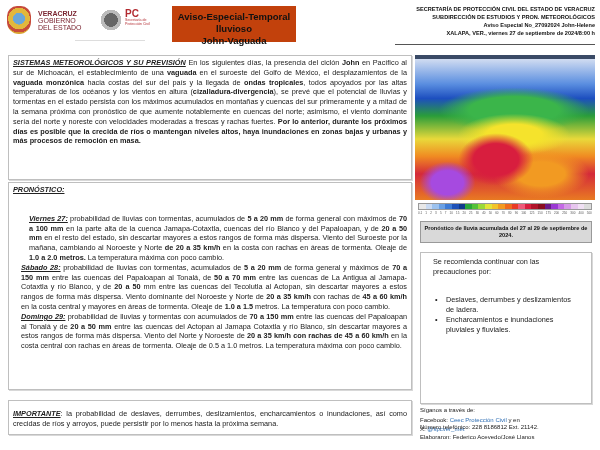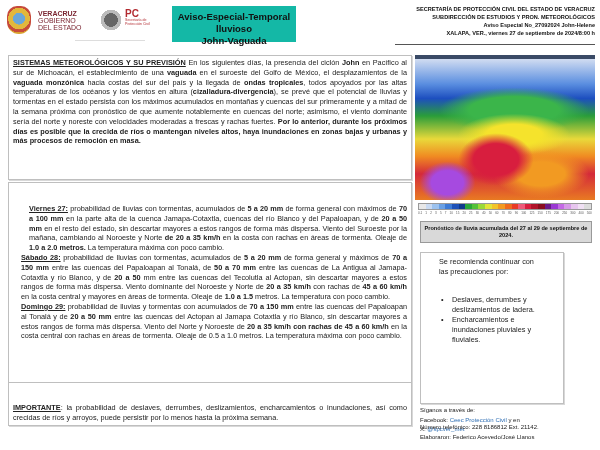--- a/index.html
+++ b/index.html
@@ -6,45 +6,45 @@
   body { width: 600px; height: 450px; background: #ffffff; font-family: "Liberation Sans", sans-serif; color: #222; position: relative; overflow: hidden; }
   .logos { position: absolute; left: 5px; top: 5px; width: 160px; height: 34px; }
   .shield { position: absolute; left: 2px; top: 1px; width: 24px; height: 28px; border-radius: 10px 10px 12px 12px; background: radial-gradient(circle at 50% 45%, #6aa6d8 0 30%, #e2b73c 31% 55%, #c74a3a 56% 70%, #d9a22e 71%); }
   .gov-text { position: absolute; left: 33px; top: 5px; font-size: 7px; line-height: 7px; color: #7a2430; }
   .gov-text b { display: block; font-weight: bold; }
   .gov-text span { display: block; color: #7a2430; }
   .pc-icon { position: absolute; left: 95px; top: 2px; width: 22px; height: 26px; background: radial-gradient(circle, #666 0 40%, #bbb 41% 60%, #fff 61%); border-radius: 4px; }
   .pc-text { position: absolute; left: 120px; top: 3px; font-size: 10px; color: #b22a30; font-weight: bold; }
   .pc-sub { position: absolute; left: 120px; top: 13px; font-size: 3.6px; line-height: 4px; color: #b22a30; }
   .logo-line { position: absolute; left: 70px; top: 35px; width: 70px; height: 1px; background: #ddd; }
-  .title-box { position: absolute; left: 172px; top: 6px; width: 124px; height: 36px; background: #14b8a6; text-align: center; font-size: 9.5px; font-weight: bold; line-height: 12px; padding-top: 5px; color: #111; }
+  .title-box { position: absolute; left: 172px; top: 6px; width: 124px; height: 36px; background: #c2410c; text-align: center; font-size: 9.5px; font-weight: bold; line-height: 12px; padding-top: 5px; color: #111; }
   .header-right { position: absolute; left: 310px; top: 5px; width: 285px; text-align: right; font-size: 5.6px; line-height: 8px; font-weight: bold; color: #111; }
   .header-right .l1 { display: block; }
   .header-rule { position: absolute; left: 395px; top: 44px; width: 200px; height: 1px; background: #555; }
   .box { position: absolute; border: 1px solid #bfbfbf; box-shadow: 1px 1px 0 #d8d8d8; background: #fff; font-size: 7.3px; line-height: 9.8px; text-align: justify; color: #222; }
   .systems { left: 8px; top: 55px; width: 404px; height: 125px; padding: 2px 4px; }
   .forecast { left: 8px; top: 182px; width: 404px; height: 208px; padding: 2px 4px; }
-  .important { left: 8px; top: 382px; width: 404px; height: 44px; padding: 20px 4px; }
-  .u { text-decoration: underline; font-weight: bold; }
+  .important { left: 8px; top: 400px; width: 404px; height: 35px; padding: 8px 4px; }
+  .u { text-decoration: underline; font-weight: bold; font-style: italic; }
   .indent { padding-left: 16px; margin-top: 19px; }
   .map { position: absolute; left: 415px; top: 55px; width: 180px; height: 145px; overflow: hidden;
     background:
       radial-gradient(ellipse 40px 30px at 18% 88%, #a64ae0 0 40%, transparent 70%),
       radial-gradient(ellipse 50px 35px at 45% 72%, #d81e3e 0 45%, transparent 75%),
       radial-gradient(ellipse 60px 30px at 70% 82%, #f29a22 0 40%, transparent 80%),
       radial-gradient(ellipse 80px 30px at 55% 55%, #f5e32c 0 35%, transparent 70%),
       radial-gradient(ellipse 100px 30px at 55% 38%, #3bb54a 0 45%, transparent 75%),
       linear-gradient(180deg, #e4e9f4 0%, #5a8ee0 20%, #1d4fbf 30%, #2a9d3a 42%, #e9d93a 58%, #f08a22 70%, #d42a3a 82%, #e97a22 100%);
   }
   .map-strip { position: absolute; left: 0; top: 0; width: 100%; height: 4px; background: #3a4a66; }
   .colorbar { position: absolute; left: 418px; top: 203px; width: 174px; height: 7px; display: flex; border: 1px solid #999; }
   .colorbar div { flex: 1; }
   .cb-labels { position: absolute; left: 418px; top: 211px; width: 174px; font-size: 3px; color: #555; display: flex; justify-content: space-between; }
   .caption { position: absolute; left: 420px; top: 221px; width: 172px; height: 22px; background: #d9d9d9; border: 1px solid #999; text-align: center; font-size: 5.6px; line-height: 7px; font-weight: bold; padding-top: 3px; color: #111; }
-  .precautions { position: absolute; left: 420px; top: 252px; width: 144px; height: 152px; border: 1px solid #bfbfbf; box-shadow: 1px 1px 0 #d8d8d8; padding: 4px 18px; font-size: 7.3px; line-height: 10px; color: #222; }
+  .precautions { position: absolute; left: 420px; top: 252px; width: 172px; height: 152px; border: 1px solid #bfbfbf; box-shadow: 1px 1px 0 #d8d8d8; padding: 4px 12px; font-size: 7.3px; line-height: 10px; color: #222; }
   .precautions ul { list-style: none; margin-top: 18px; }
   .precautions li { position: relative; padding-left: 13px; }
   .precautions li::before { content: "•"; position: absolute; left: 2px; }
   .follow { position: absolute; left: 420px; top: 406px; width: 180px; font-size: 6px; line-height: 9.5px; color: #222; }
   .follow .link { color: #2f6fb4; }
   .contact { position: absolute; left: 420px; top: 419px; width: 180px; font-size: 6px; line-height: 9.5px; color: #222; }
 </style>
 </head>
 <body>
 
@@ -75,20 +75,21 @@
   <span class="l1">Aviso Especial No_27092024 John-Helene</span>
   <span class="l1">XALAPA, VER., viernes 27 de septiembre de 2024/8:00 h</span>
 </div>
 <div class="header-rule"></div>
 
 <div class="box systems">
   <span class="u">SISTEMAS METEOROLÓGICOS Y SU PREVISIÓN</span><span> En los siguientes días, la presencia del ciclón </span><b>John</b><span> en Pacífico al sur de Michoacán, el establecimiento de una </span><b>vaguada</b><span> en el suroeste del Golfo de México, el desplazamientos de la </span><b>vaguada monzónica</b><span> hacia costas del sur del país y la llegada de </span><b>ondas tropicales</b><span>, todos apoyados por las altas temperaturas de los océanos y los vientos en altura (</span><b>cizalladura-divergencia</b><span>), se prevé que el potencial de lluvias y tormentas en el estado persista con los máximos acumulados en montañas y cuencas del sur primeramente y a mitad de la semana próxima con pronóstico de que aumente notablemente en cuencas del norte; asimismo, el viento dominante sería del norte y noreste con velocidades moderadas a frescas y rachas fuertes. </span><b>Por lo anterior, durante los próximos días es posible que la crecida de ríos o mantengan niveles altos, haya inundaciones en zonas bajas y urbanas y más procesos de remoción en masa.</b>
 </div>
 
 <div class="box forecast">
+  <div class="u">PRONÓSTICO:</div>
   <div class="day indent"><span class="u">Viernes 27:</span><span> probabilidad de lluvias con tormentas, acumulados de </span><b>5 a 20 mm</b><span> de forma general con máximos de </span><b>70 a 100 mm</b><span> en la parte alta de la cuenca Jamapa-Cotaxtla, cuencas del río Blanco y del Papaloapan, y de </span><b>20 a 50 mm</b><span> en el resto del estado, sin descartar mayores a estos rangos de forma más dispersa. Viento del Suroeste por la mañana, cambiando al Noroeste y Norte </span><b>de 20 a 35 km/h</b><span> en la costa con rachas en áreas de tormenta. Oleaje de </span><b>1.0 a 2.0 metros.</b><span> La temperatura máxima con poco cambio.</span></div>
   <div class="day" style="padding-left:8px"><span class="u">Sábado 28:</span><span> probabilidad de lluvias con tormentas, acumulados de </span><b>5 a 20 mm</b><span> de forma general y máximos de </span><b>70 a 150 mm</b><span> entre las cuencas del Papaloapan al Tonalá, de </span><b>50 a 70 mm</b><span> entre las cuencas de La Antigua al Jamapa-Cotaxtla y río Blanco, y de </span><b>20 a 50</b><span> mm entre las cuencas del Tecolutla al Actopan, sin descartar mayores a estos rangos de forma más dispersa. Viento dominante del Noroeste y Norte de </span><b>20 a 35 km/h</b><span> con rachas de </span><b>45 a 60 km/h</b><span> en la costa central y mayores en áreas de tormenta. Oleaje de </span><b>1.0 a 1.5</b><span> metros. La temperatura con poco cambio.</span></div>
   <div class="day" style="padding-left:8px"><span class="u">Domingo 29:</span><span> probabilidad de lluvias y tormentas con acumulados de </span><b>70 a 150 mm</b><span> entre las cuencas del Papaloapan al Tonalá y de </span><b>20 a 50  mm</b><span> entre las cuencas del Actopan al Jamapa Cotaxtla y río Blanco, sin descartar mayores a estos rangos de forma más dispersa. Viento del Norte y Noroeste de </span><b>20 a 35 km/h con rachas de 45 a 60 km/h</b><span> en la costa central con rachas en áreas de tormenta. Oleaje de 0.5 a 1.0 metros. La temperatura máxima con poco cambio.</span></div>
 </div>
 
 <div class="box important">
   <span class="u">IMPORTANTE</span><span>: la probabilidad de deslaves, derrumbes, deslizamientos, encharcamientos o inundaciones, así como crecidas de ríos y arroyos, puede persistir por lo menos hasta la próxima semana.</span>
 </div>
 
 <div class="map">

